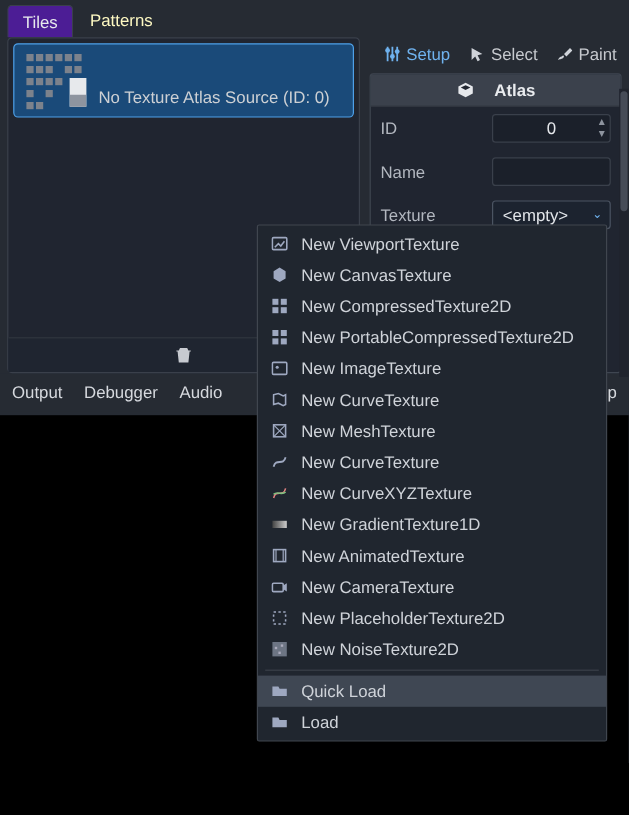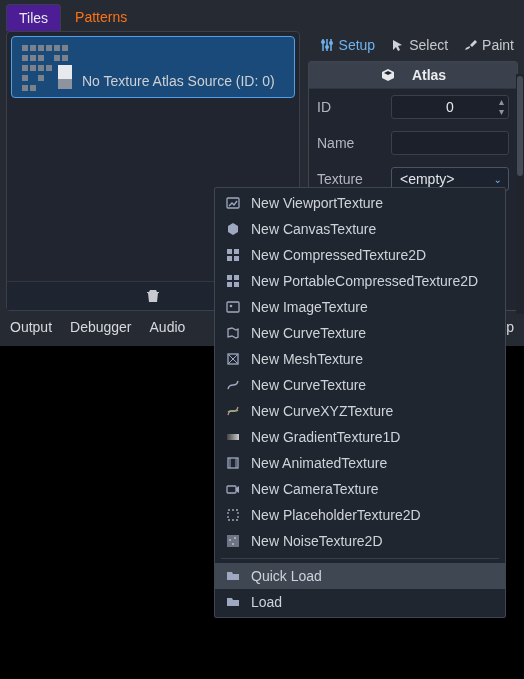--- a/index.html
+++ b/index.html
@@ -16,21 +16,21 @@
 
   
   .tabbar {
     display: flex;
     gap: 2px;
     padding: 4px 6px 0 6px;
   }
   .tab {
     padding: 5px 12px;
     border-radius: 4px 4px 0 0;
-    color: #f97316;
+    color: #fef9c3;
     cursor: pointer;
   }
   .tab.active {
     background: #4c1d95;
     color: #e7e9ec;
     border: 1px solid #3a404b;
     border-bottom: none;
   }
 
   
@@ -122,21 +122,21 @@
     gap: 16px;
     padding: 5px 0;
     font-weight: 600;
     color: #e9ebee;
     border-bottom: 1px solid #30353f;
   }
   .insp-row {
     display: flex;
     align-items: center;
     padding: 6px 8px;
-    gap: 4px;
+    gap: 23px;
   }
   .insp-row .lbl { width: 70px; color: #b2b7bf; }
   .insp-row .val {
     flex: 1;
     background: #1b202a;
     border: 1px solid #3a404b;
     border-radius: 3px;
     height: 24px;
     display: flex;
     align-items: center;

